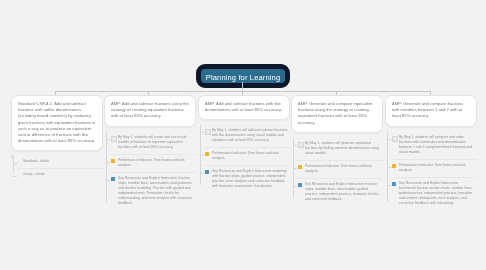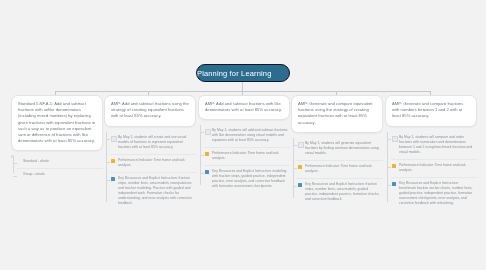--- a/index.html
+++ b/index.html
@@ -19,28 +19,28 @@
     position: absolute;
     inset: 0;
   }
 
   
   .root-node {
     position: absolute;
     left: 196px;
     top: 64px;
     width: 94px;
-    height: 18px;
+    height: 24px;
     background: #2b6c8f;
-    border: 1px solid #0f172a;
+    border: 5px solid #0f172a;
     border-radius: 9px;
     color: #ffffff;
     font-size: 7.5px;
     line-height: 18px;
-    text-align: left;
+    text-align: center;
     letter-spacing: 0.15px;
     box-sizing: border-box;
     white-space: nowrap;
     overflow: hidden;
   }
 
   
   .conn {
     position: absolute;
     background: #c4c8cb;

